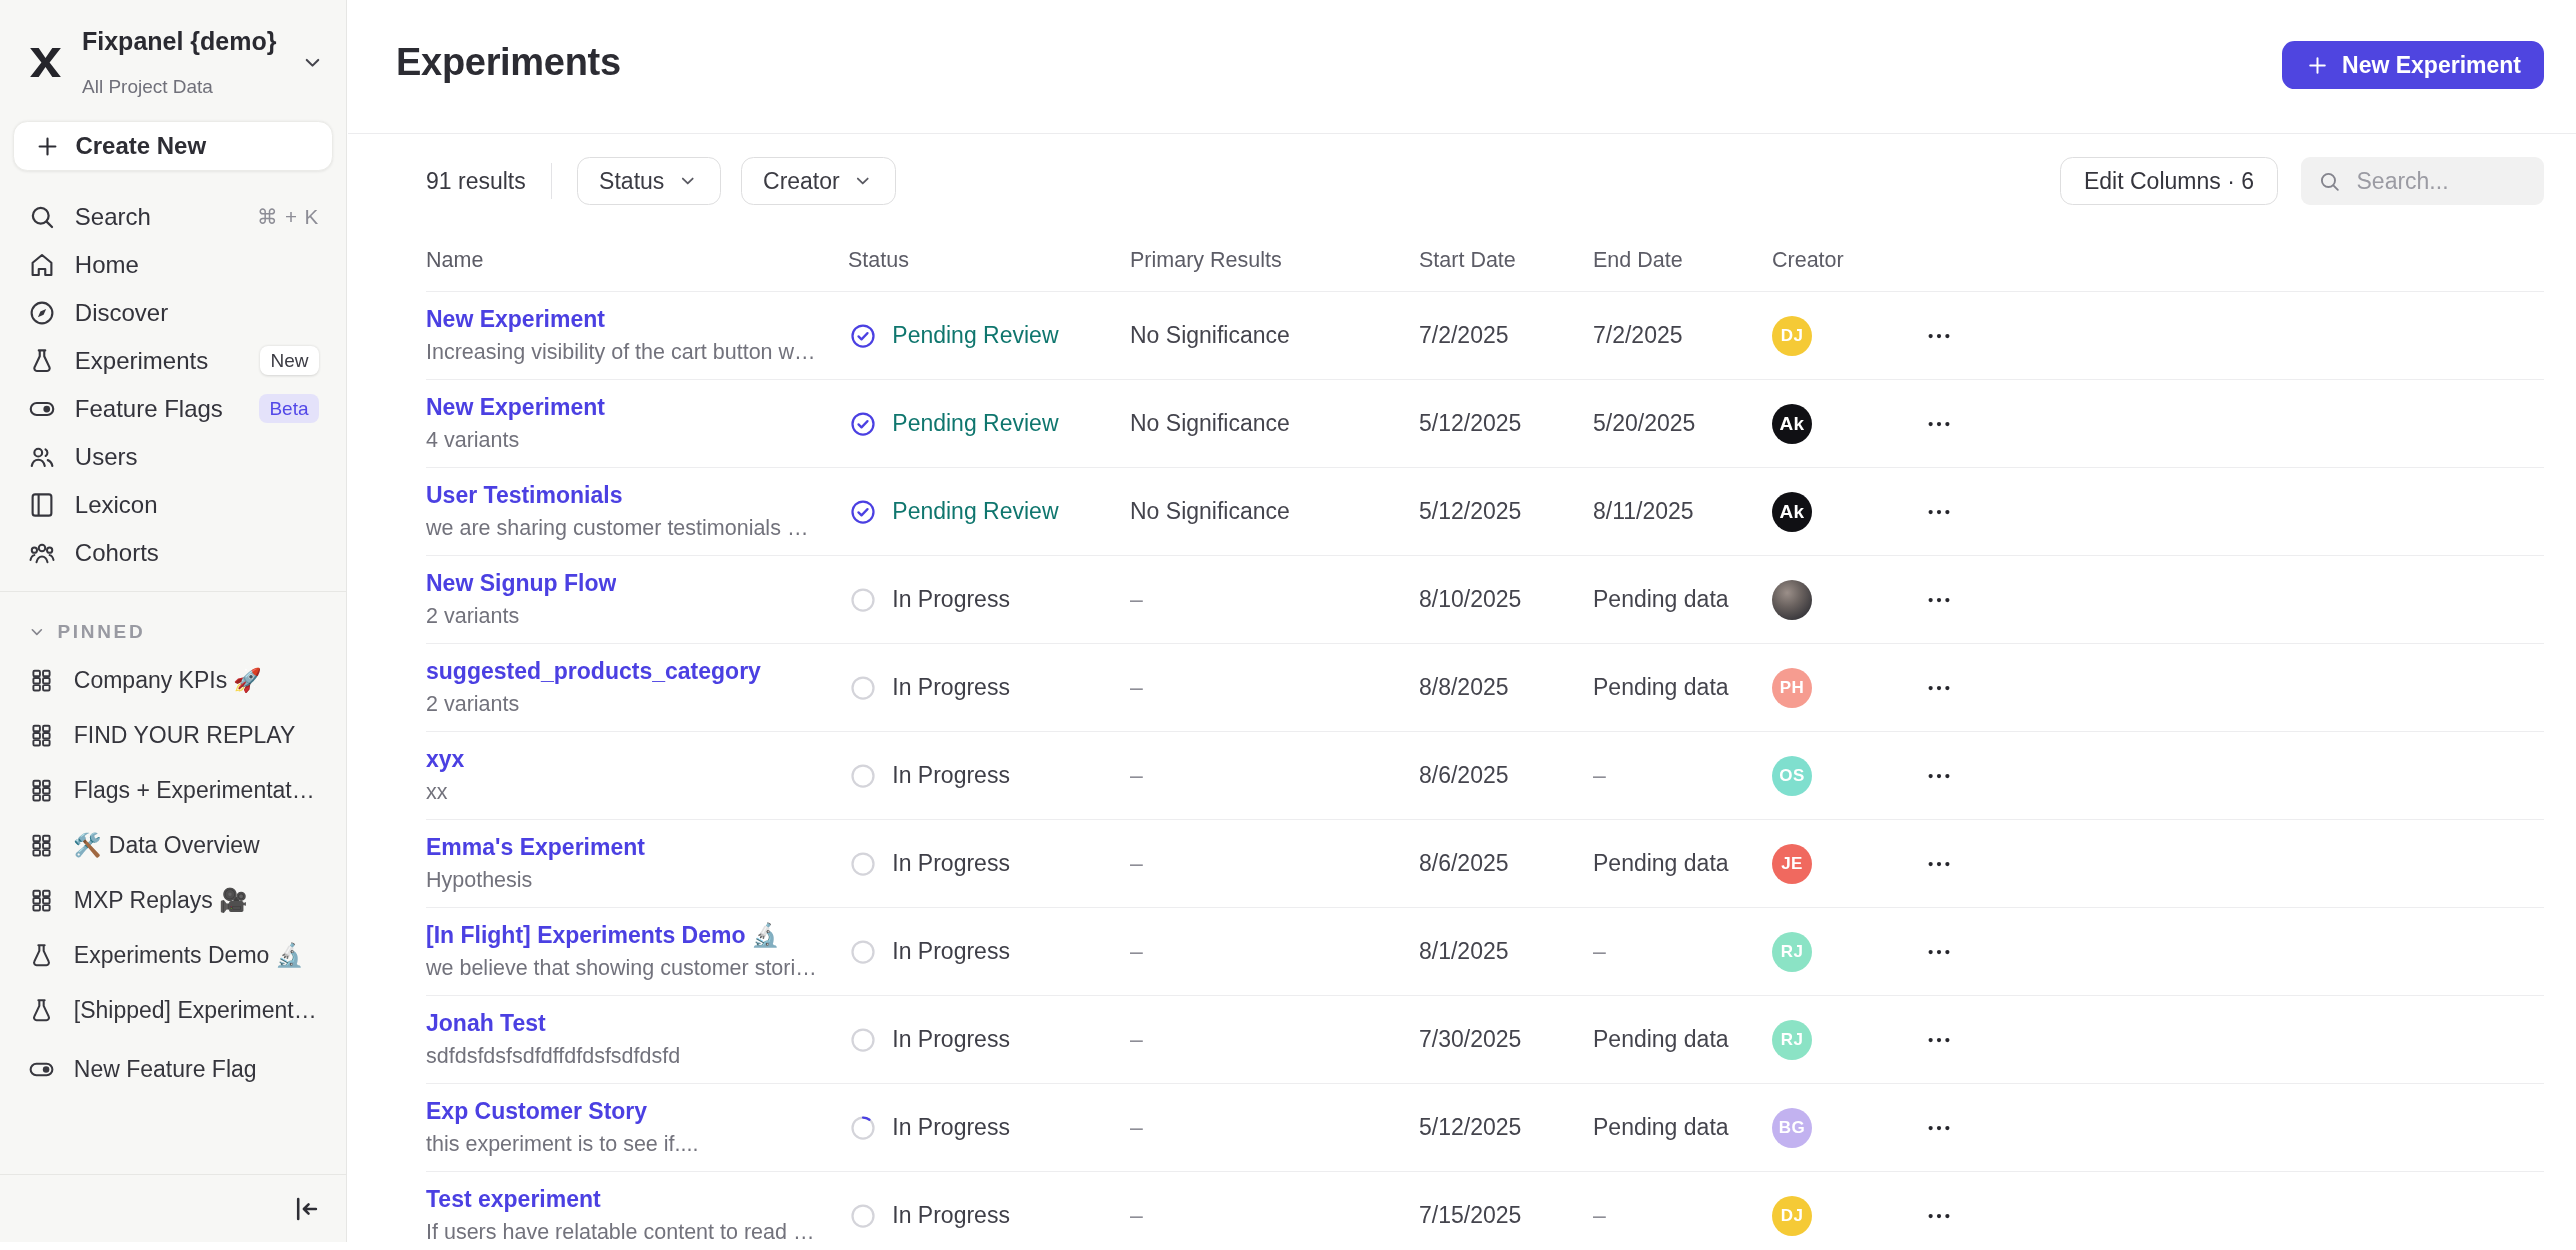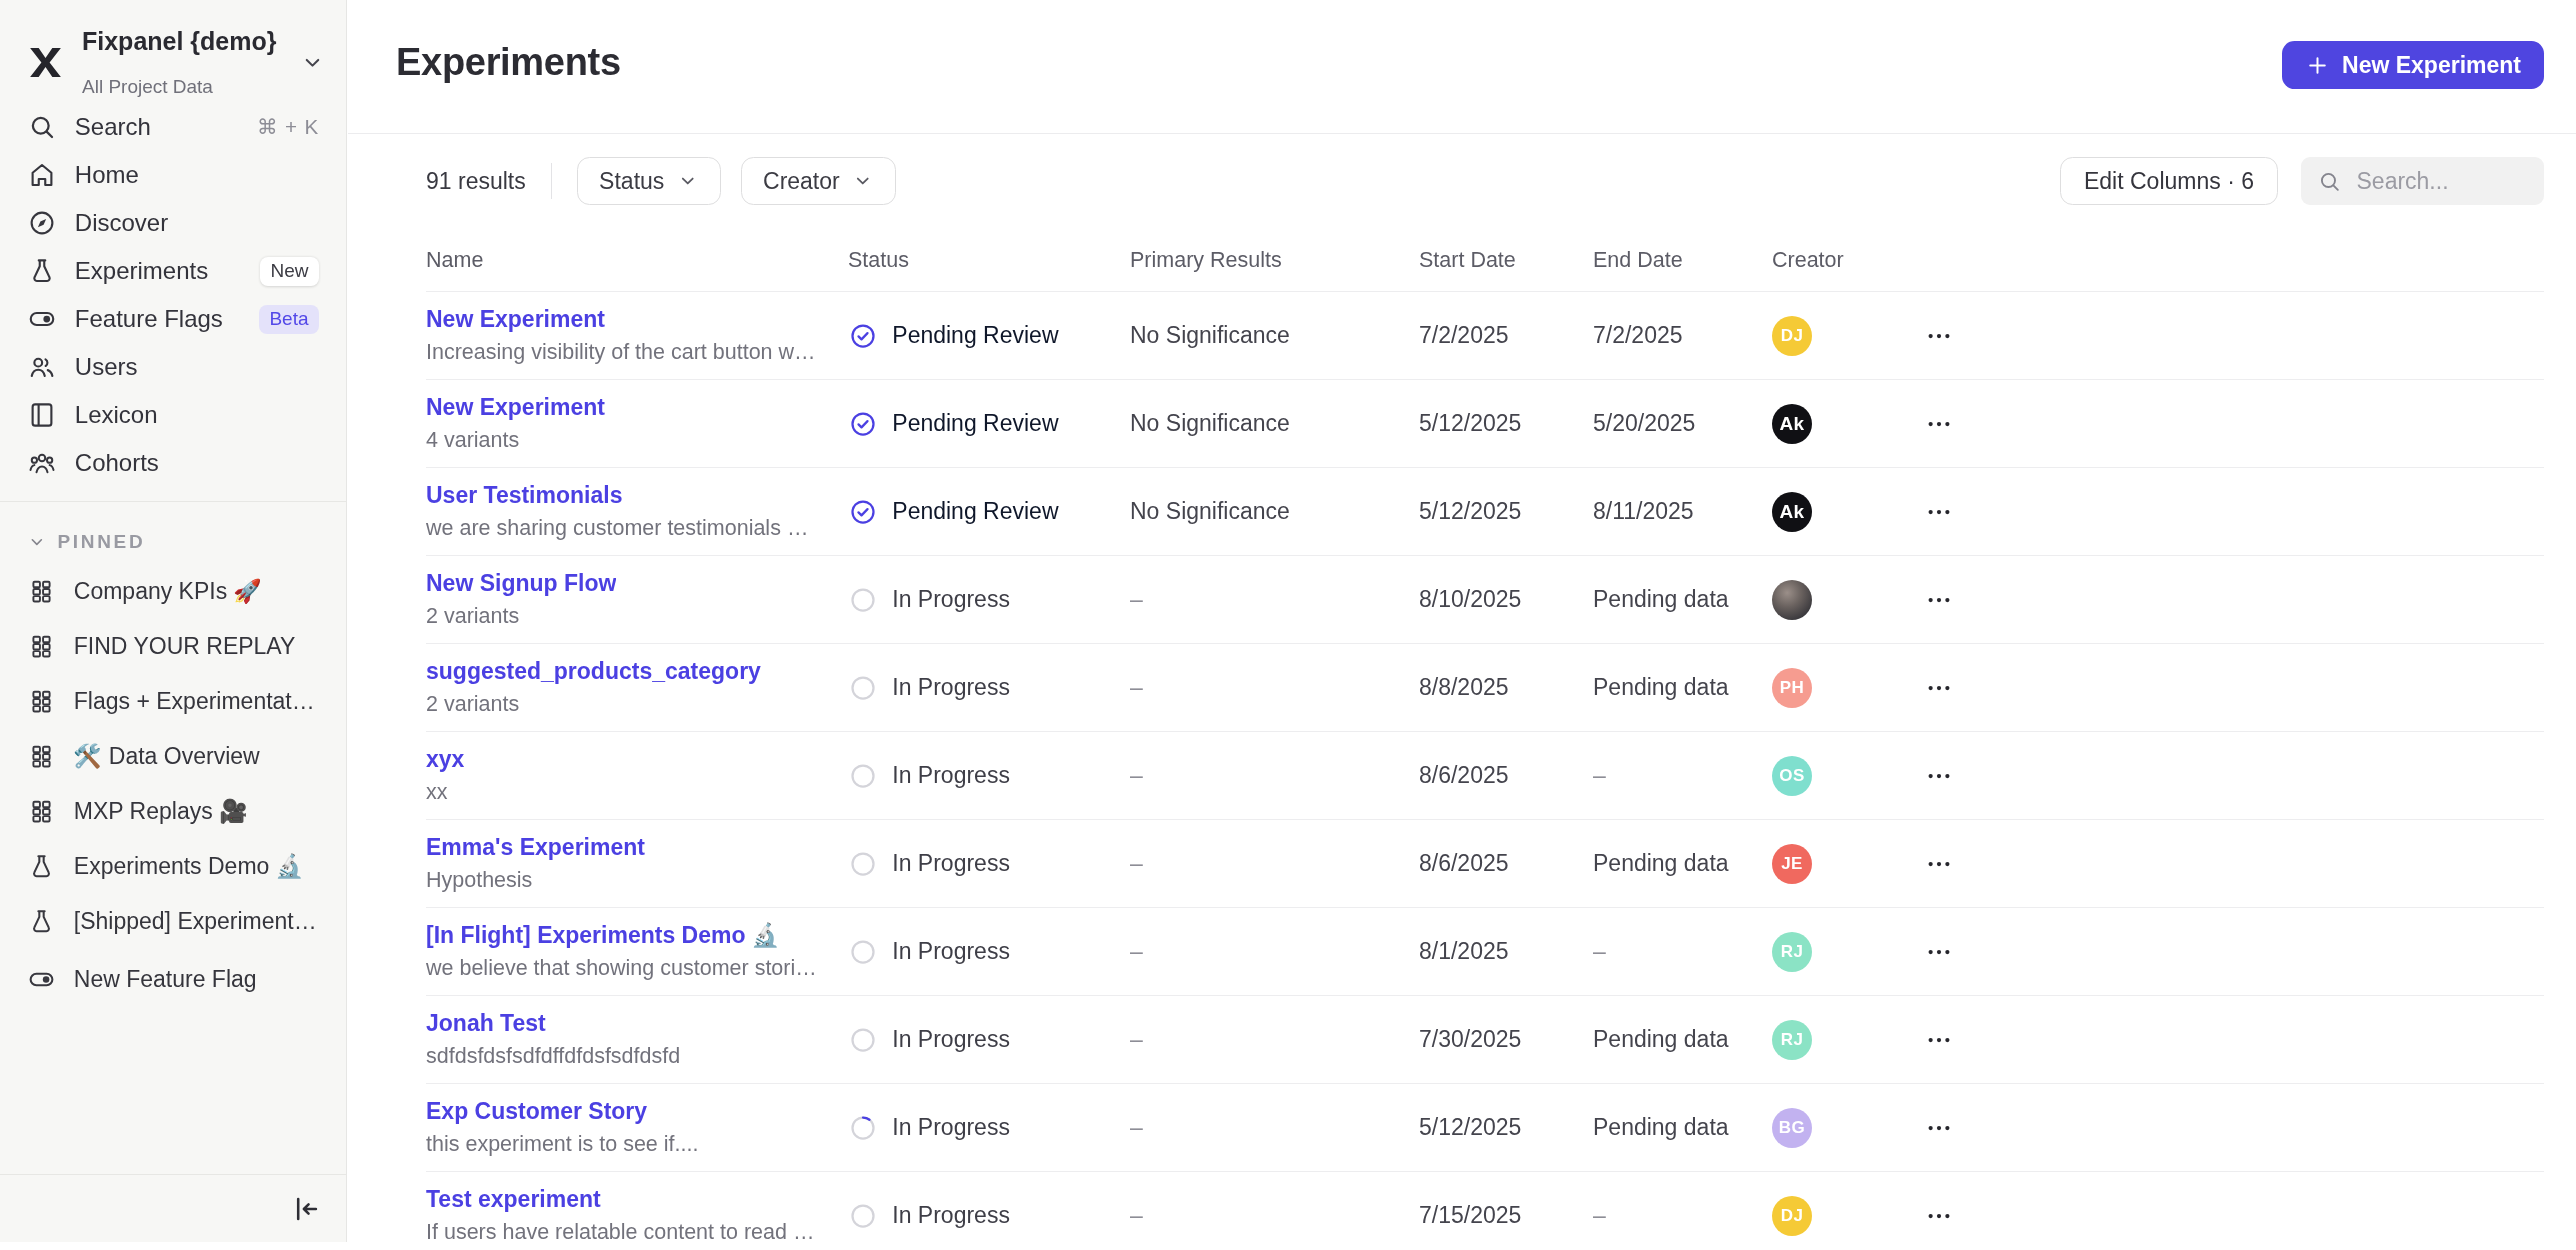--- a/index.html
+++ b/index.html
@@ -114,21 +114,21 @@
   .trow{height:87px;border-bottom:0.9px solid #ededef;cursor:pointer}
   .cell-name{min-width:0;padding-right:30px}
   .exp-link{
     font-size:23px;font-weight:700;color:#4b40e2;text-decoration:none;
     display:block;white-space:nowrap;overflow:hidden;text-overflow:ellipsis;width:fit-content;max-width:100%;
   }
   .exp-desc{font-size:21.5px;color:#72727c;margin-top:6.3px;white-space:nowrap;overflow:hidden;text-overflow:ellipsis}
   .cell-status{display:flex;align-items:center;gap:14.3px}
   .cell-status .ic{width:30px;height:30px}
   .status-text{font-size:23px}
-  .status-text[data-kind="review"]{color:#0f172a}
+  .status-text[data-kind="review"]{color:#0f766e}
   .status-text[data-kind="progress"],.status-text[data-kind="progress-spin"]{color:#3e3e47}
   .cell-text{font-size:23px;color:#44444d}
   .cell-text[data-muted]{color:#8d8d96}
   .avatar{
     width:40px;height:40px;border-radius:50%;display:flex;align-items:center;justify-content:center;
     font-size:17px;font-weight:700;color:#fff;letter-spacing:0.4px;overflow:hidden;
   }
   .avatar[data-av="logo"]{font-size:19px}
   .avatar[data-av="photo"]{background:radial-gradient(circle at 38% 32%,#9b8f89 0%,#6a625f 38%,#3c3a3e 75%,#2e2c31 100%)}
   .row-menu{width:30px;height:30px;color:#26262c;cursor:pointer;display:inline-flex}
@@ -147,20 +147,28 @@
       <div class="ws-name">Fixpanel {demo}</div>
       <div class="ws-sub">All Project Data</div>
     </div>
     <span class="ic ws-chevron">
         <svg viewBox="0 0 24 24" fill="none" stroke="currentColor" stroke-width="2" stroke-linecap="round" stroke-linejoin="round">
           <path d="M6.5 9.5l5.5 5.5 5.5-5.5"></path>
         </svg>
       </span>
   </div>
 
+  <button class="create-new">
+    <span class="ic">
+        <svg viewBox="0 0 24 24" fill="none" stroke="currentColor" stroke-width="1.9" stroke-linecap="round">
+          <path d="M12 5v14M5 12h14"></path>
+        </svg>
+      </span>
+    <span>Create New</span>
+  </button>
 
   <nav class="nav">
 
   <div class="nav-item">
         <span class="ic">
           <svg viewBox="0 0 24 24" fill="none" stroke="currentColor" stroke-width="1.8" stroke-linecap="round">
             <circle cx="11" cy="11" r="6.3"></circle>
             <path d="M15.7 15.7L20 20"></path>
           </svg>
         </span>

